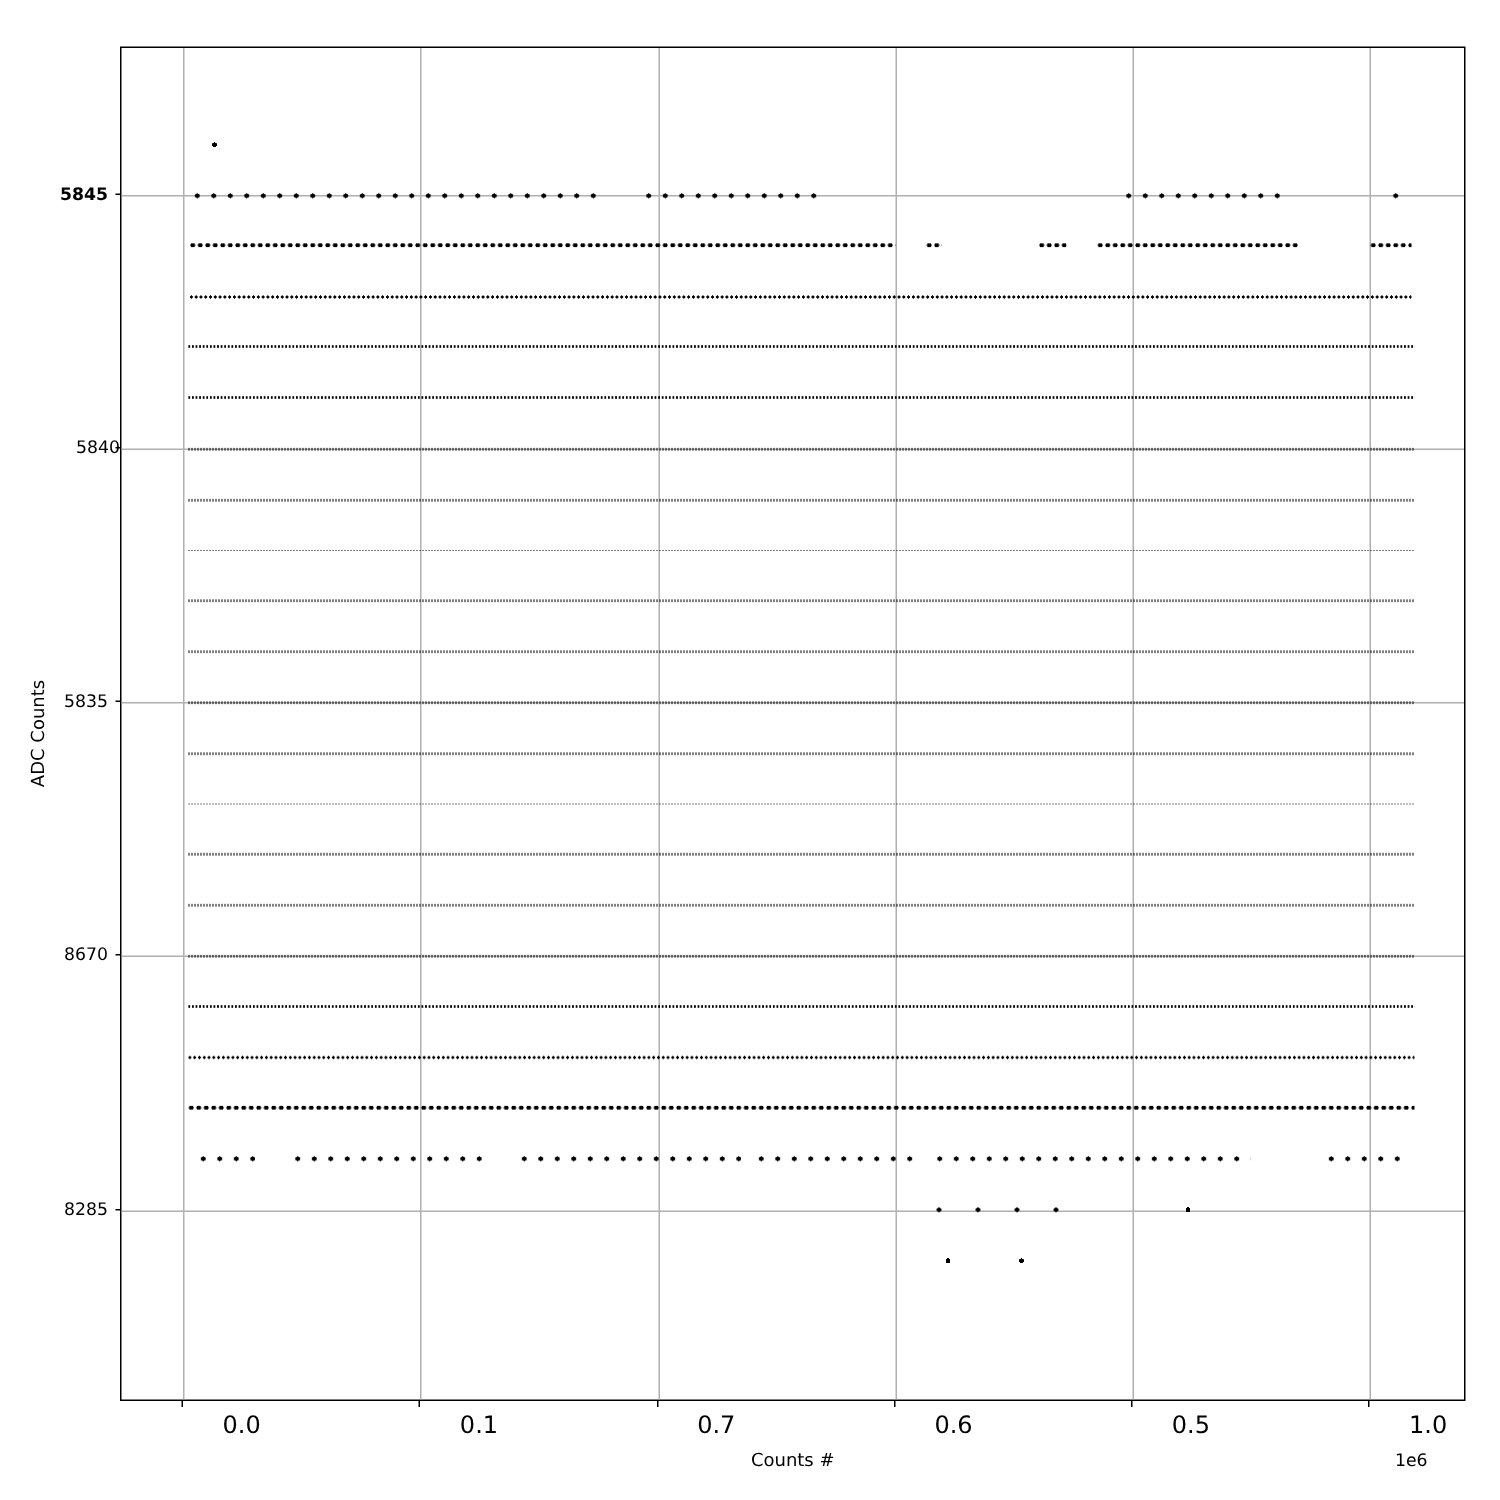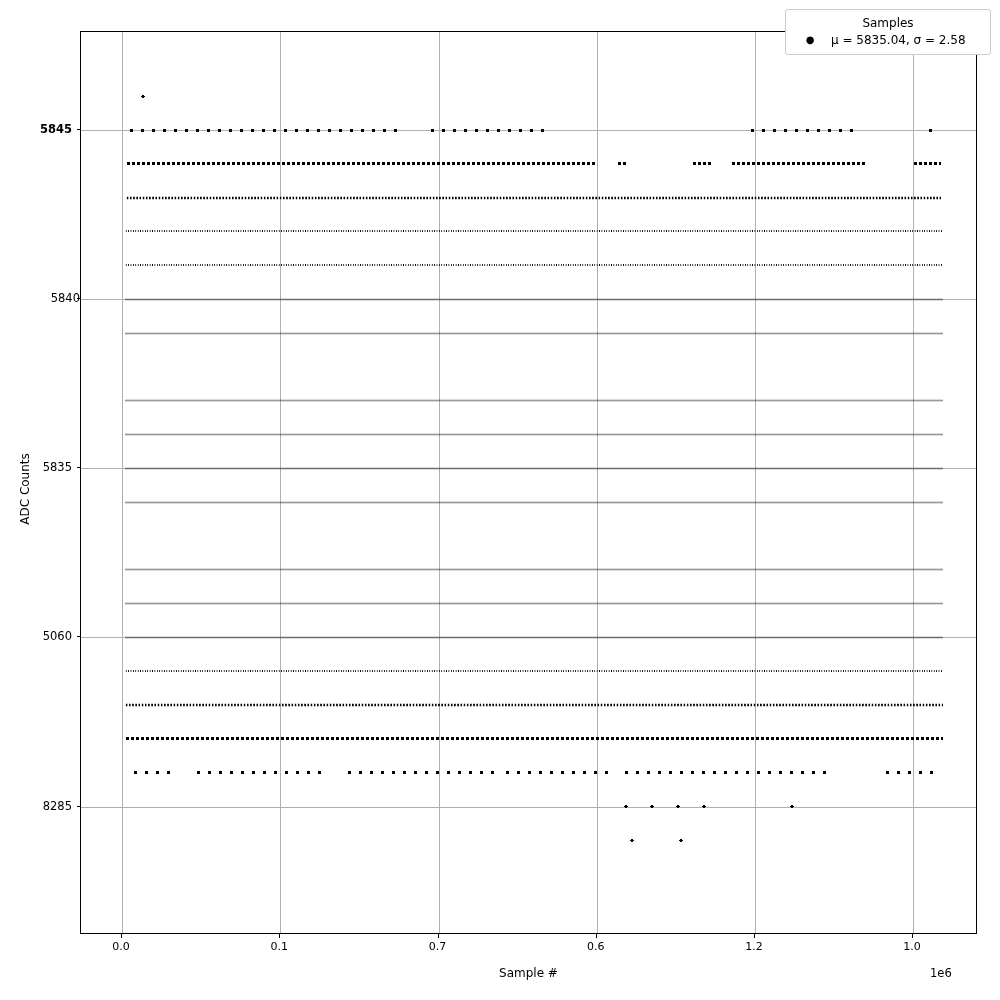--- a/index.html
+++ b/index.html
@@ -75,24 +75,25 @@
   }
   .ytick-lbl {
     position: absolute;
     font-size: 11.5px;
     text-align: right;
     transform: translateY(-50%);
     white-space: nowrap;
   }
   .xtick-lbl {
     position: absolute;
-    font-size: 11px;
+    font-size: 16px;
     text-align: center;
     white-space: nowrap;
     transform: translateX(-50%);
+    margin-left: 40px;
   }
   .tickmark-y {
     position: absolute;
     width: 3.5px;
     height: 1px;
     background: #000;
   }
   .tickmark-x {
     position: absolute;
     height: 3.5px;
@@ -281,49 +282,42 @@
         </div>
         <div class="band" style="top: 875.9px; left: 0px; right: 0px;">
           <i style="left: 419.2px; width: 4.7px; background-size: 26px 5px; background-position: 0px 1px;"></i>
         </div>
       </div>
   </div>
 
   <div id="ytick-layer">
       <div class="ytick-lbl" style="top: 805.5px; left: 24px; width: 48px;">8285</div>
       <div class="tickmark-y" style="top: 805.5px; left: 76.5px;"></div>
-      <div class="ytick-lbl" style="top: 636.4px; left: 24px; width: 48px;">5060</div>
+      <div class="ytick-lbl" style="top: 636.4px; left: 24px; width: 48px;">8670</div>
       <div class="tickmark-y" style="top: 636.4px; left: 76.5px;"></div>
       <div class="ytick-lbl" style="top: 467.3px; left: 24px; width: 48px;">5835</div>
       <div class="tickmark-y" style="top: 467.3px; left: 76.5px;"></div>
       <div class="ytick-lbl" style="top: 298.2px; left: 32px; width: 48px;">5840</div>
       <div class="tickmark-y" style="top: 298.2px; left: 76.5px;"></div>
       <div class="ytick-lbl" style="top: 129.1px; left: 24px; width: 48px; font-weight: bold;">5845</div>
       <div class="tickmark-y" style="top: 129.1px; left: 76.5px;"></div>
     </div>
   <div id="xtick-layer">
       <div class="xtick-lbl" style="left: 121.1px; top: 940px;">0.0</div>
       <div class="tickmark-x" style="left: 121.1px; top: 934px;"></div>
       <div class="xtick-lbl" style="left: 279.3px; top: 940px;">0.1</div>
       <div class="tickmark-x" style="left: 279.3px; top: 934px;"></div>
       <div class="xtick-lbl" style="left: 437.5px; top: 940px;">0.7</div>
       <div class="tickmark-x" style="left: 437.5px; top: 934px;"></div>
       <div class="xtick-lbl" style="left: 595.7px; top: 940px;">0.6</div>
       <div class="tickmark-x" style="left: 595.7px; top: 934px;"></div>
-      <div class="xtick-lbl" style="left: 753.9px; top: 940px;">1.2</div>
+      <div class="xtick-lbl" style="left: 753.9px; top: 940px;">0.5</div>
       <div class="tickmark-x" style="left: 753.9px; top: 934px;"></div>
       <div class="xtick-lbl" style="left: 912.1px; top: 940px;">1.0</div>
       <div class="tickmark-x" style="left: 912.1px; top: 934px;"></div>
     </div>
 
   <div id="ylabel">ADC Counts</div>
-  <div id="xlabel">Sample #</div>
+  <div id="xlabel">Counts #</div>
   <div id="xoffset">1e6</div>
 
-  <div id="legend">
-    <div class="legend-title">Samples</div>
-    <div class="legend-row">
-      <span class="legend-marker">●</span>
-      <span class="legend-label">μ = 5835.04, σ = 2.58</span>
-    </div>
-  </div>
 
 </div>
 
 </body></html>

